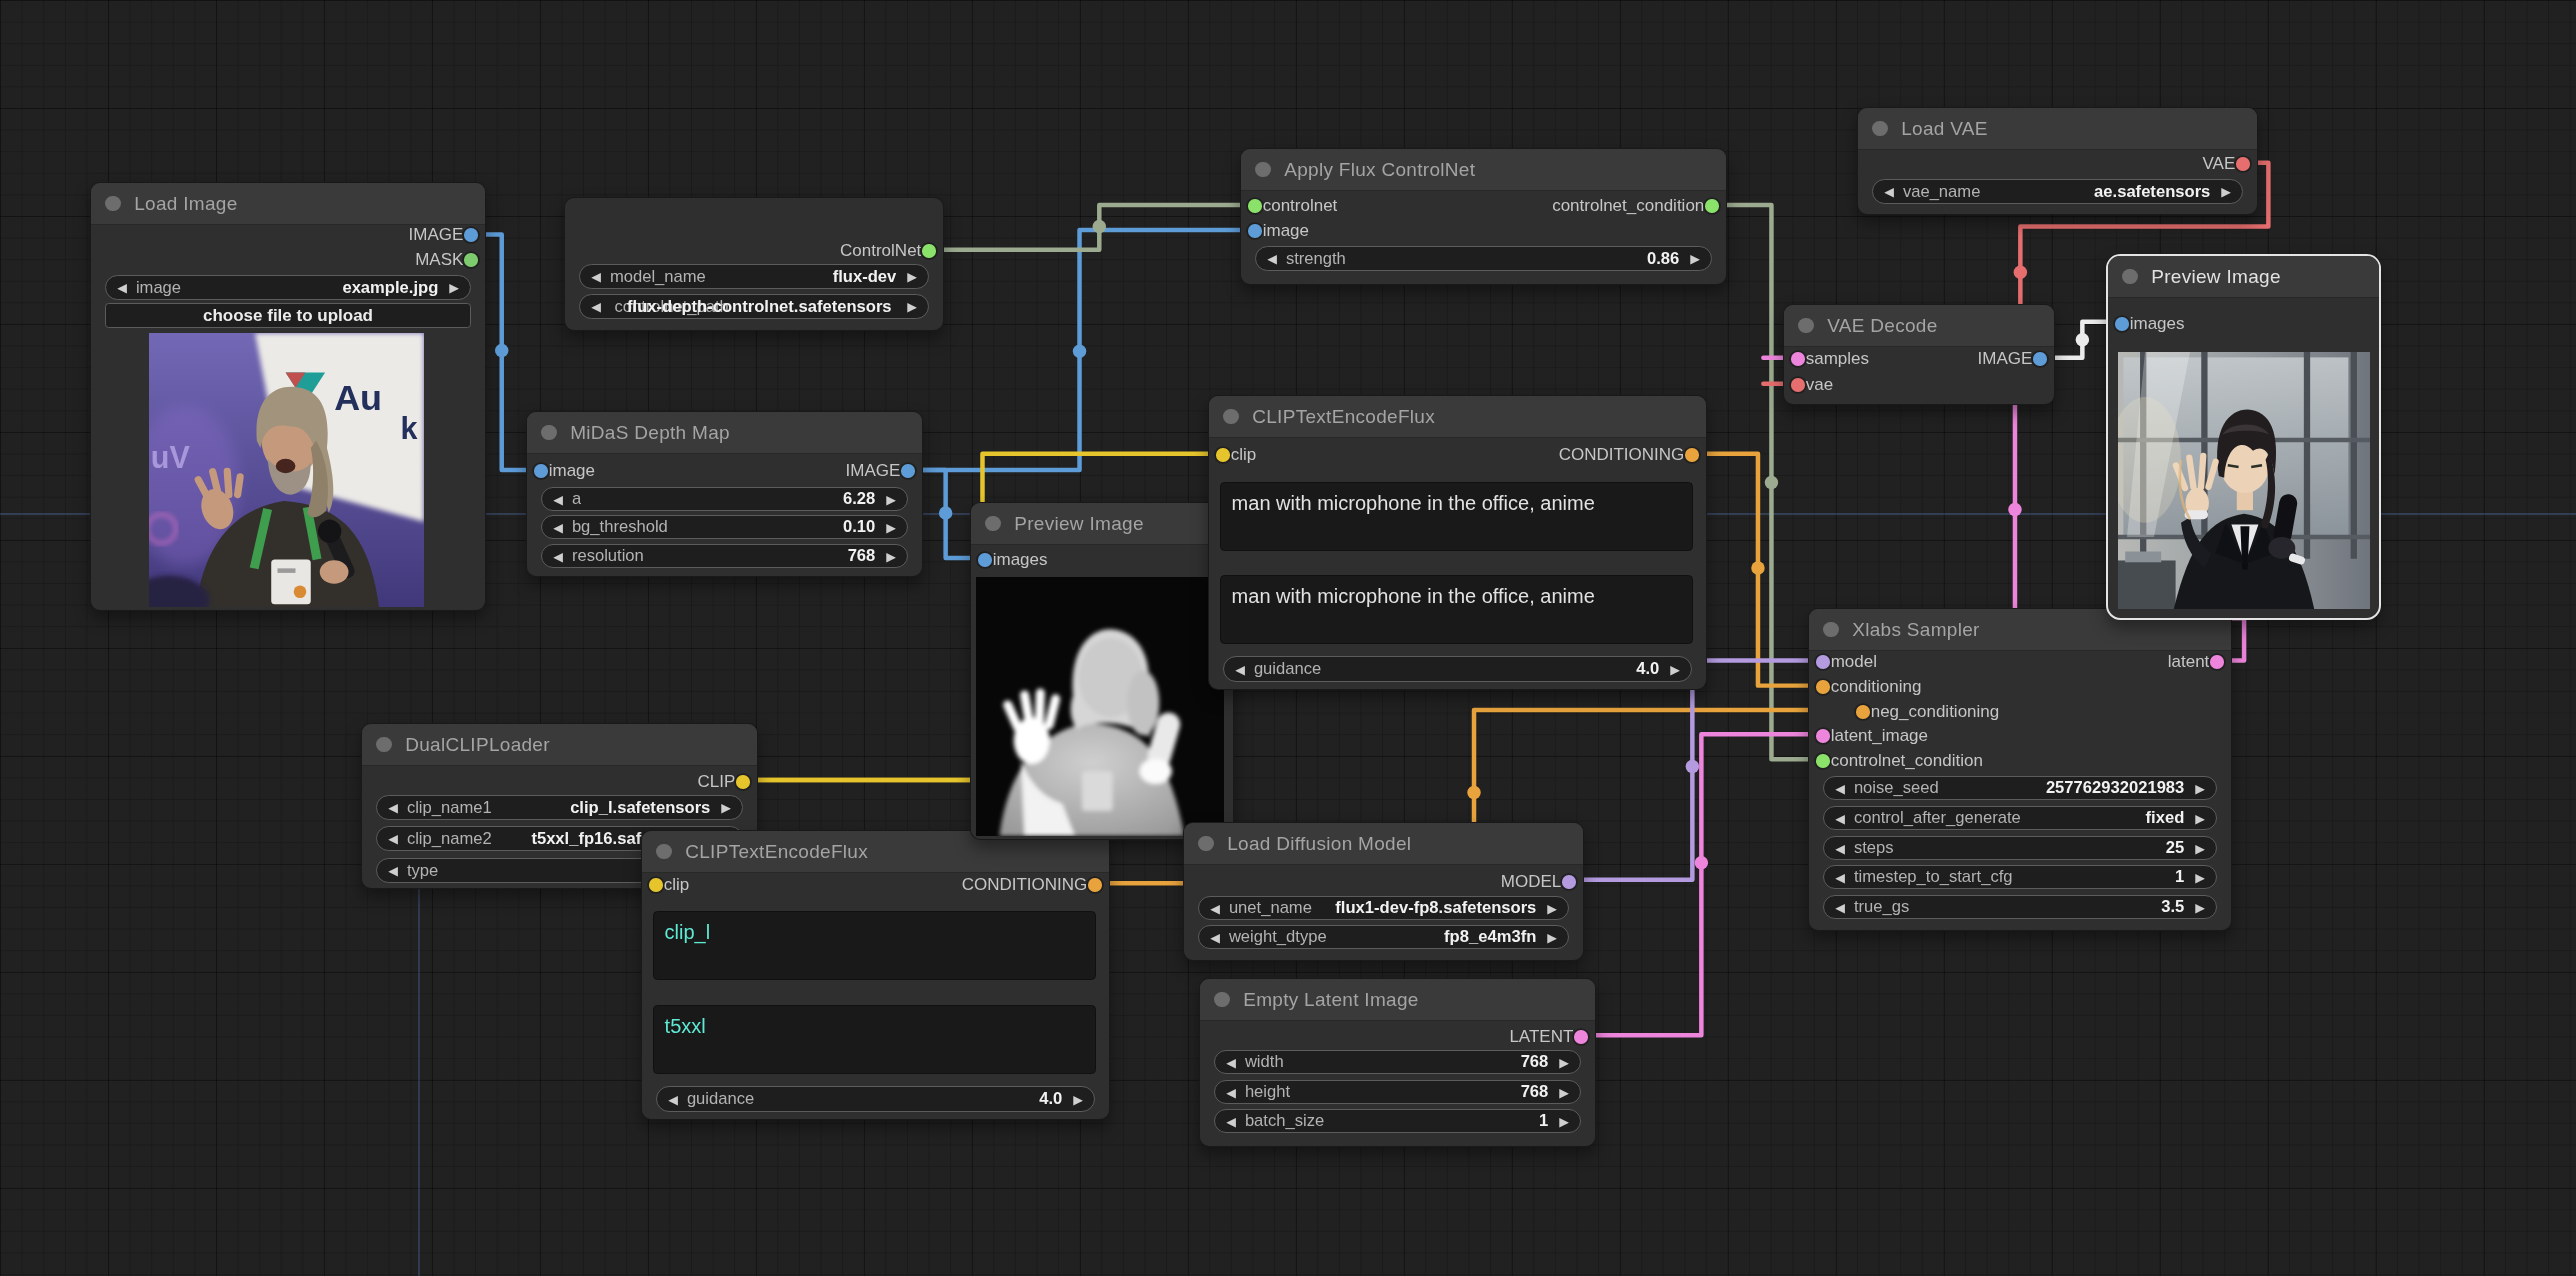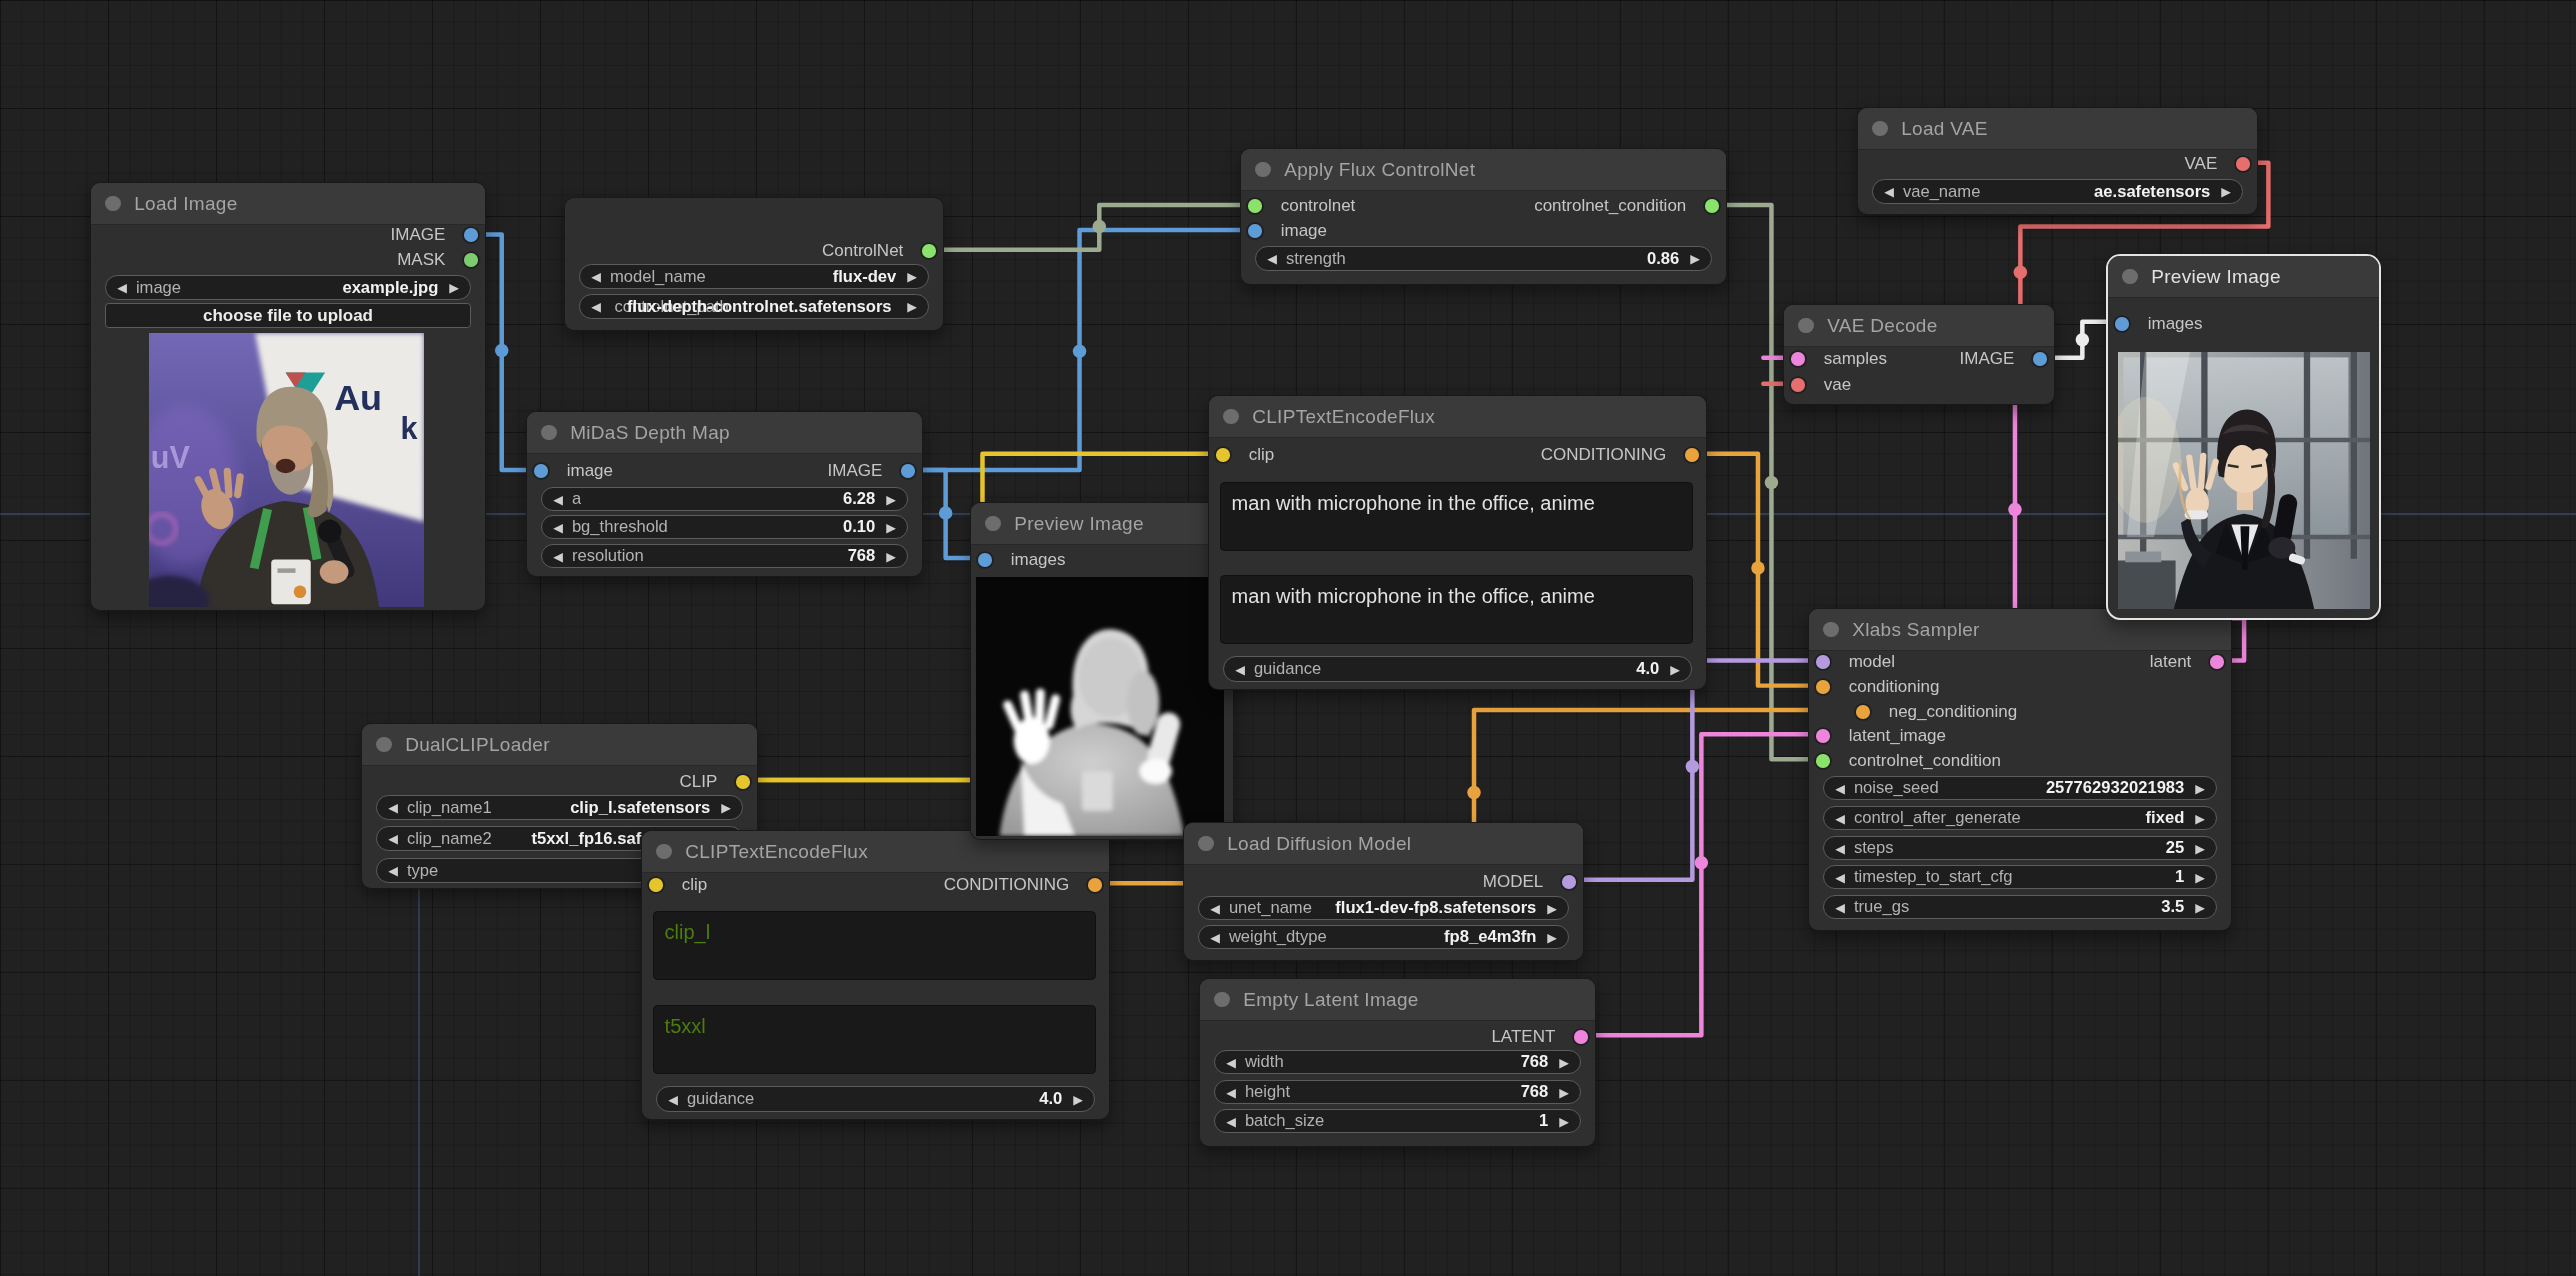--- a/index.html
+++ b/index.html
@@ -20,38 +20,38 @@
   #nodes{position:absolute;left:0;top:0;width:100%;height:100%;}
   .node{position:absolute;background:#2f2f2f;border:0.9px solid rgba(0,0,0,.45);border-radius:10px;
         box-shadow:0 7.2px 16px rgba(0,0,0,.38);}
   .node.selected{border:2.7px solid #e4e4e4;border-radius:14.4px;}
   .titlebar{height:41px;background:#3a3a3a;border-radius:9px 9px 0 0;display:flex;align-items:center;
         border-bottom:0.9px solid rgba(0,0,0,.30);}
   .node.selected .titlebar{border-radius:11.7px 11.7px 0 0;}
   .tdot{width:15.3px;height:15.3px;border-radius:50%;background:#6d6d6d;margin-left:14.4px;flex:none;}
   .ttext{margin-left:13.5px;font-size:19px;color:#a4a4a4;letter-spacing:0.3px;white-space:nowrap;}
   .node.selected .ttext{color:#e2e2e2;}
-  .port{position:absolute;height:20px;display:flex;align-items:center;gap:19px;font-size:17px;color:#c6c6c6;white-space:nowrap;}
+  .port{position:absolute;height:20px;display:flex;align-items:center;gap:1px;font-size:17px;color:#c6c6c6;white-space:nowrap;}
   .port.in{left:7.2px;}
   .port.out{right:7.2px;}
   .pdot{width:13.5px;height:13.5px;border-radius:50%;flex:none;box-shadow:0 0 0 1.8px rgba(17,17,17,.5);}
   .pill{position:absolute;left:14.4px;right:14.4px;background:#1e1e1e;border:1.3px solid #5c5c5c;border-radius:898px;
         display:flex;align-items:center;box-sizing:border-box;padding:0 10.8px;font-size:16.6px;color:#b3b3b3;white-space:nowrap;overflow:hidden;}
   .pill .arr{font-size:12.6px;color:#cfcfcf;flex:none;}
   .pill .plabel{margin-left:9px;overflow:hidden;}
   .pill .pvalue{margin-left:auto;margin-right:10.8px;color:#f2f2f2;font-weight:700;}
   .pill.overlap .arr:first-child{position:absolute;left:10.8px;}
   .pill.overlap .arr:last-child{position:absolute;right:10.8px;}
   .pill.overlap .plabel{position:absolute;left:34px;margin:0;}
   .pill.overlap .pvalue{position:absolute;right:36px;margin:0;}
   .btnwidget{position:absolute;left:14.4px;right:14.4px;background:#1e1e1e;border:1.3px solid #5c5c5c;border-radius:3.6px;
         color:#ececec;font-weight:700;font-size:17px;display:flex;align-items:center;justify-content:center;box-sizing:border-box;cursor:pointer;}
   .textwidget{position:absolute;left:10.8px;right:12.6px;background:#191919;border:0.9px solid #101010;border-radius:4.5px;
         padding:7.2px 10.8px;box-sizing:border-box;font-size:20px;color:#e2e2e2;line-height:1.3;overflow:hidden;}
-  .textwidget.ph{color:#4d7c0f;}
+  .textwidget.ph{color:#5eead4;}
   .imgwidget{position:absolute;overflow:hidden;background:#000;}
   .imgwidget svg{display:block;width:100%;height:100%;}
 </style>
 </head>
 <body>
 
 <div id="canvas">
   <div id="axis-h"></div>
   <div id="axis-v"></div>
   <svg id="wires" viewBox="0 0 2866 1420">

